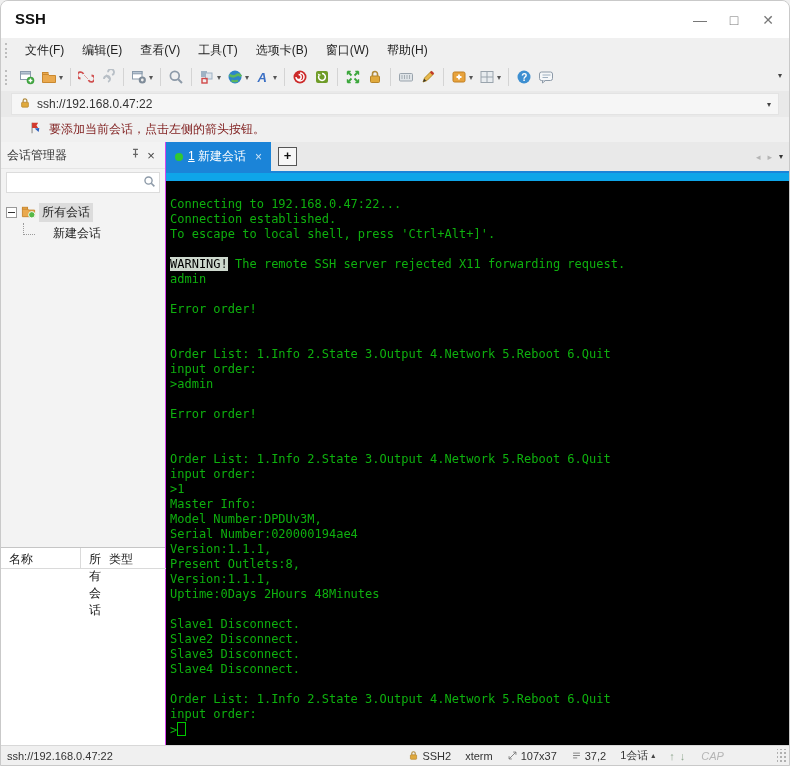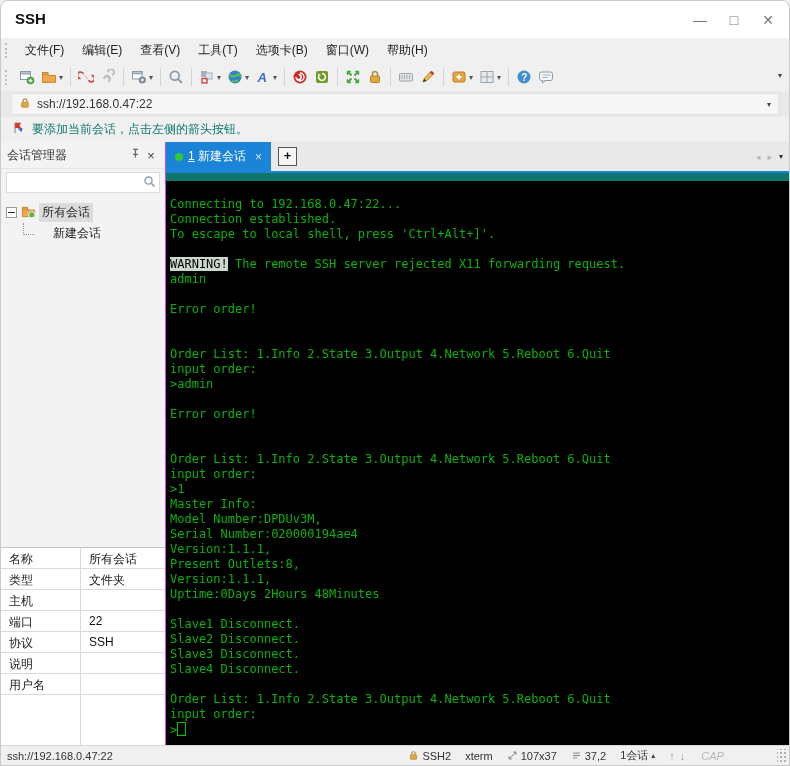--- a/index.html
+++ b/index.html
@@ -22,44 +22,44 @@
   .tb-ic svg{display:block;}
   .tb-dd{font-size:8px;color:#555;margin-left:2px;}
   .tb-sep{width:1px;height:18px;background:#d4d4d4;margin:0 4px;}
   .tb-overflow{position:absolute;right:7px;top:8px;font-size:8px;color:#444;}
   
   .addressbar{position:absolute;left:0;top:90px;right:0;height:26px;background:#e9e9e9;display:flex;align-items:center;padding:0 10px;box-sizing:border-box;}
   .addr-input{flex:1;height:20px;background:#f6f6f6;border:1px solid #e3e3e3;display:flex;align-items:center;padding:0 7px;}
   .addr-text{margin-left:6px;color:#333;flex:1;}
   .addr-dd{font-size:8px;color:#444;}
   
-  .noticebar{position:absolute;left:0;top:116px;right:0;height:25px;display:flex;align-items:center;padding-left:11px;color:#0f766e;background:#f0f0f0;}
+  .noticebar{position:absolute;left:0;top:116px;right:0;height:25px;display:flex;align-items:center;padding-left:28px;color:#7f1d1d;background:#f0f0f0;}
   .noticebar .txt{margin-left:6px;}
   
   .sidebar{position:absolute;left:0;top:141px;width:166px;bottom:17px;background:#f3f3f3;border-right:2px solid #d946ef;box-sizing:border-box;}
   .sb-title{height:26px;display:flex;align-items:center;padding:0 6px;border-bottom:1px solid #e5e5e5;}
   .sb-title .lbl{flex:1;color:#333;}
   .sb-ic{width:16px;text-align:center;color:#555;}
   .sb-close{font-size:13px;color:#444;width:16px;text-align:center;}
   .sb-search{margin:3px 5px 4px 5px;height:19px;background:#fff;border:1px solid #dcdcdc;display:flex;align-items:center;justify-content:flex-end;padding:0 3px;}
   .tree{padding-top:5px;}
   .tree-row{height:21px;display:flex;align-items:center;}
   .expander{width:9px;height:9px;border:1px solid #999;background:#fff;margin:0 4px 0 5px;position:relative;}
   .expander::after{content:"";position:absolute;left:1px;right:1px;top:3.5px;height:1px;background:#333;}
   .tree-lbl{padding:1px 3px;margin-left:3px;}
   .tree-lbl.sel{background:#dcdcdc;}
   .connector{width:11px;height:11px;border-left:1px dotted #9a9a9a;border-bottom:1px dotted #9a9a9a;margin-left:22px;transform:translateY(-5px);}
   .tree-child-lbl{margin-left:18px;}
-  .props{position:absolute;left:0;right:0;top:405px;bottom:0;background:#fff;border-top:1px solid #c5c5c5;display:flex;flex-direction:column;}
+  .props{position:absolute;left:0;right:0;top:405px;bottom:0;background:#fff;border-top:1px solid #c5c5c5;display:flex;flex-direction:row;}
   .prop-row{display:flex;height:21px;box-sizing:border-box;border-bottom:1px solid #dadada;flex:0 0 21px;}
   .prop-row.fill{flex:1;border-bottom:none;}
   .prop-label{width:80px;box-sizing:border-box;border-right:1px solid #dadada;padding:3px 0 0 8px;color:#222;}
   .prop-value{flex:1;padding:3px 0 0 8px;color:#111;}
   
-  .terminal{position:absolute;left:165px;top:141px;right:0;bottom:20px;background:#0f766e;}
+  .terminal{position:absolute;left:165px;top:141px;right:0;bottom:20px;background:#0ea5e9;}
   .tabstrip{position:absolute;left:0;top:0;right:0;height:29px;background:#e9e9e9;border-bottom:2px solid #1b84d8;display:flex;align-items:center;}
   .tab{height:29px;display:flex;align-items:center;padding:0 9px;margin-left:0;color:#fff;gap:5px;}
   .tab-dot{width:8px;height:8px;border-radius:50%;background:#31c831;}
   .tab-idx{text-decoration:underline;}
   .tab-close{color:#cfe4f5;font-size:12px;margin-left:4px;}
   .plus-tab{width:17px;height:17px;margin-left:7px;background:#f6f6f6;border:1px solid #555;color:#111;font-weight:bold;font-size:13px;line-height:15px;text-align:center;}
   .tab-nav{position:absolute;right:6px;top:0;height:29px;display:flex;align-items:center;gap:7px;color:#b5b5b5;font-size:9px;}
   .tab-nav .dd{color:#333;font-size:8px;}
   .term-body{position:absolute;left:0;top:31px;right:0;bottom:0;padding:16px 0 0 4px;font-family:"DejaVu Sans Mono","Liberation Mono",monospace;font-size:12px;line-height:15px;white-space:pre;margin-top:8px;}
   .term-line{height:15px;}

